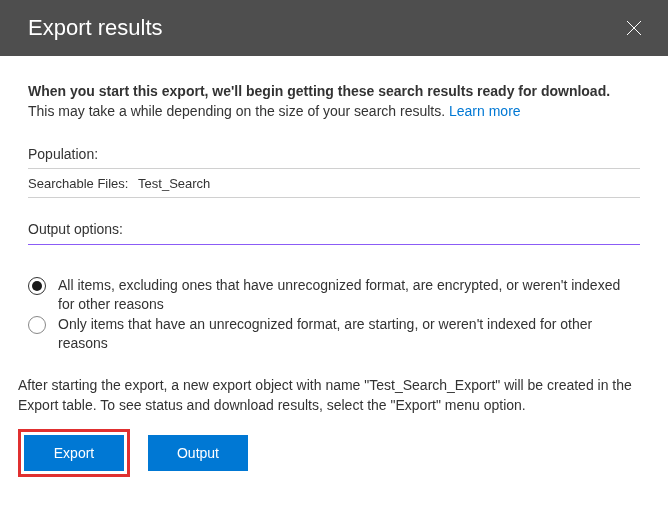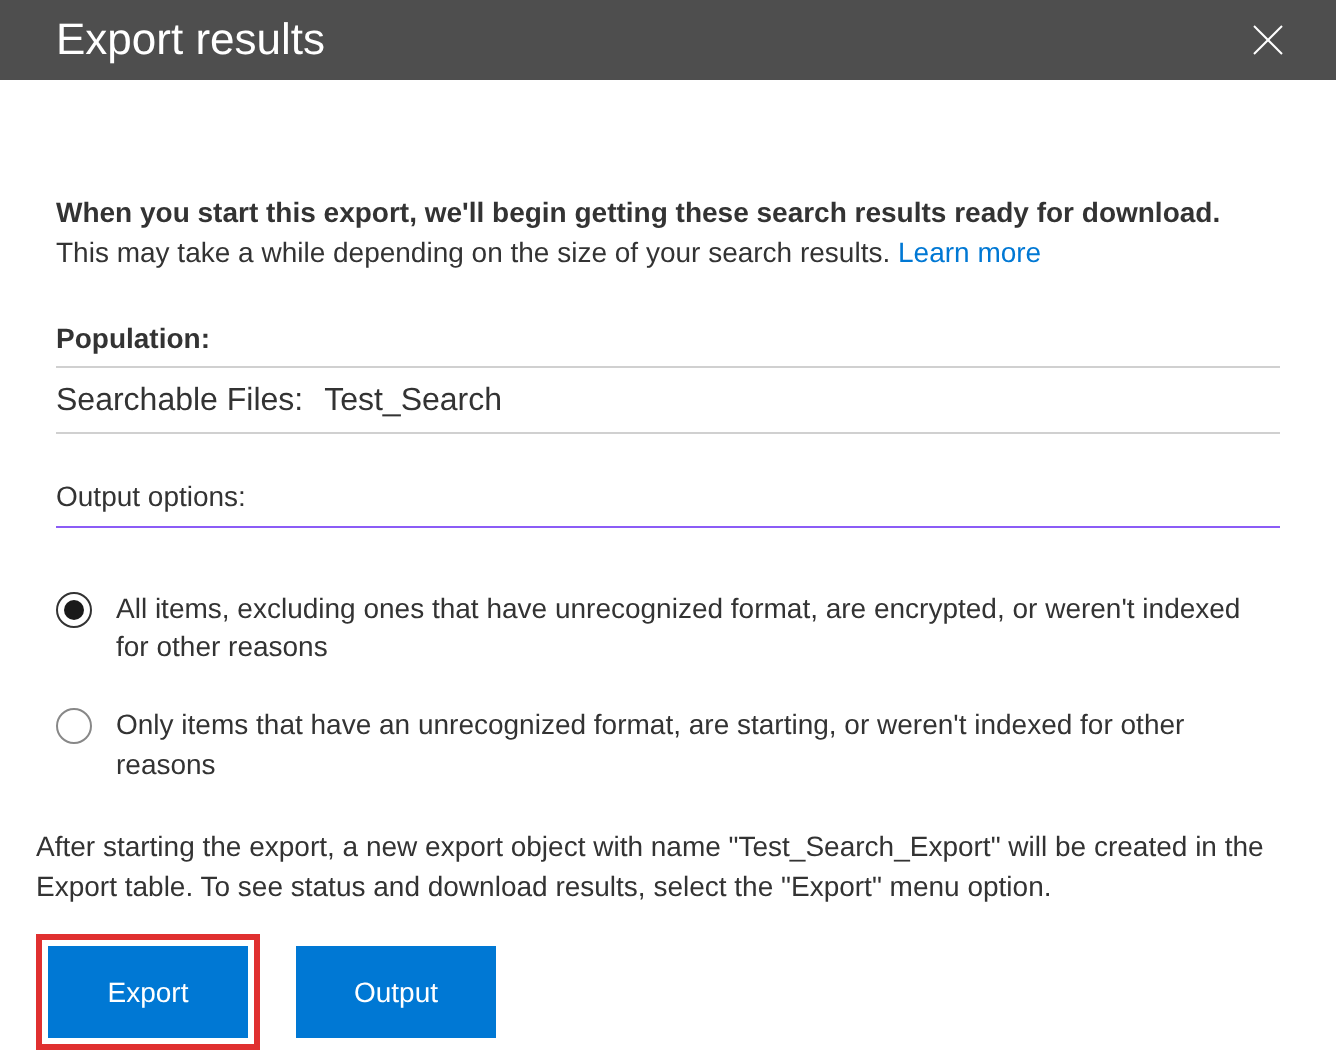--- a/index.html
+++ b/index.html
@@ -10,21 +10,21 @@
     body {
       font-family: "Segoe UI", -apple-system, BlinkMacSystemFont, sans-serif;
       width: 668px;
       height: 526px;
       background: #ffffff;
       overflow: hidden;
     }
     .dialog-header {
       background: #4e4e4e;
       color: #ffffff;
-      height: 40px;
+      height: 56px;
       display: flex;
       align-items: center;
       justify-content: space-between;
       padding: 0 22px 0 28px;
     }
     .dialog-title {
       font-size: 22px;
       font-weight: 400;
     }
     .close-btn {
@@ -41,40 +41,38 @@
       height: 16px;
     }
     .dialog-body {
       padding: 26px 28px 0 28px;
       font-size: 14px;
       color: #333333;
       line-height: 1.4;
     }
     .intro-text {
       margin-bottom: 24px;
-      margin-top: 31px;
     }
     .intro-text b {
       font-weight: 600;
     }
     .learn-more {
       color: #0078d4;
       text-decoration: none;
       cursor: pointer;
     }
     .section-label {
       font-size: 14px;
       color: #333333;
       border-bottom: 1px solid #d0d0d0;
       padding-bottom: 3px;
       margin-bottom: 6px;
-      font-weight: bold;
     }
     .population-row {
-      font-size: 16px;
+      font-size: 13px;
       color: #333333;
       border-bottom: 1px solid #d0d0d0;
       padding-bottom: 4px;
       margin-bottom: 22px;
     }
     .population-row .pop-label {
       display: inline;
     }
     .population-row .pop-value {
       display: inline;
@@ -83,21 +81,21 @@
     .output-options-label {
       font-size: 14px;
       color: #333333;
       border-bottom: 1px solid #8b5cf6;
       padding-bottom: 4px;
       margin-bottom: 16px;
     }
     .radio-group {
       display: flex;
       flex-direction: column;
-      gap: 19px;
+      gap: 0;
       margin-bottom: 22px;
       margin-top: 31px;
     }
     .radio-item {
       display: flex;
       align-items: flex-start;
       gap: 12px;
       cursor: pointer;
     }
     .radio-circle {
@@ -133,21 +131,21 @@
       padding: 0 18px 0 18px;
       margin-bottom: 14px;
     }
     .button-row {
       display: flex;
       gap: 18px;
       padding-left: 18px;
       align-items: center;
     }
     .btn {
-      height: 46px;
+      height: 36px;
       min-width: 100px;
       padding: 0 20px;
       background: #0078d4;
       color: #ffffff;
       border: none;
       font-size: 14px;
       font-family: inherit;
       cursor: pointer;
       display: flex;
       align-items: center;

